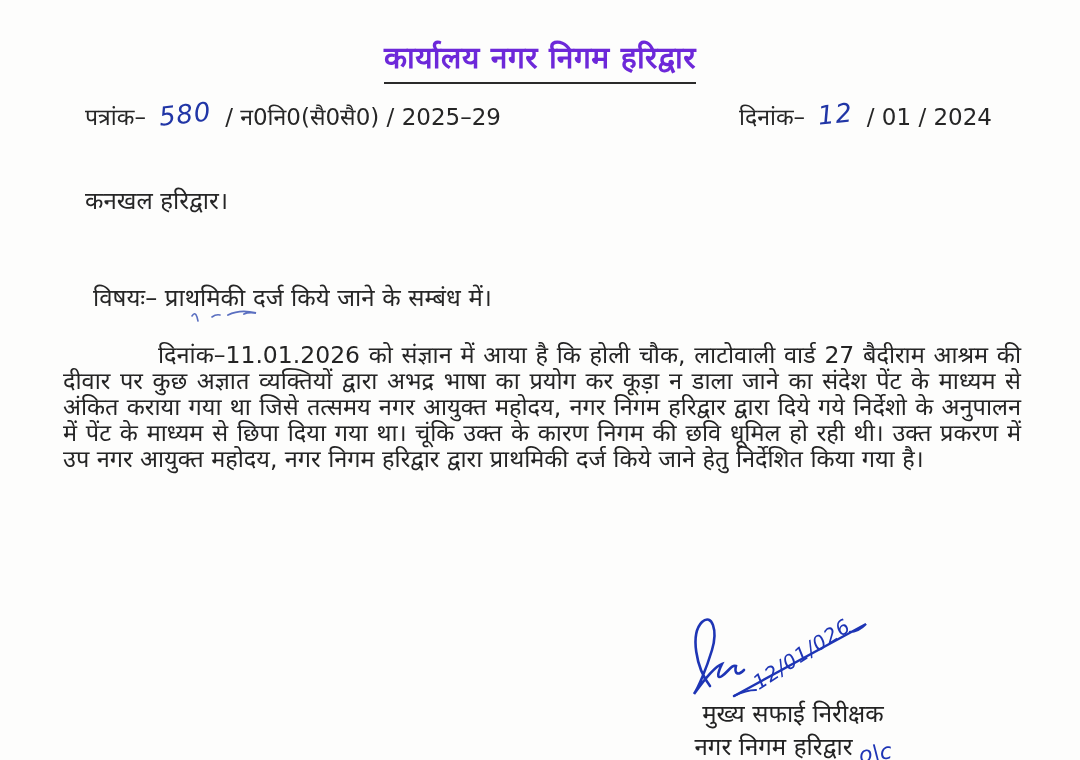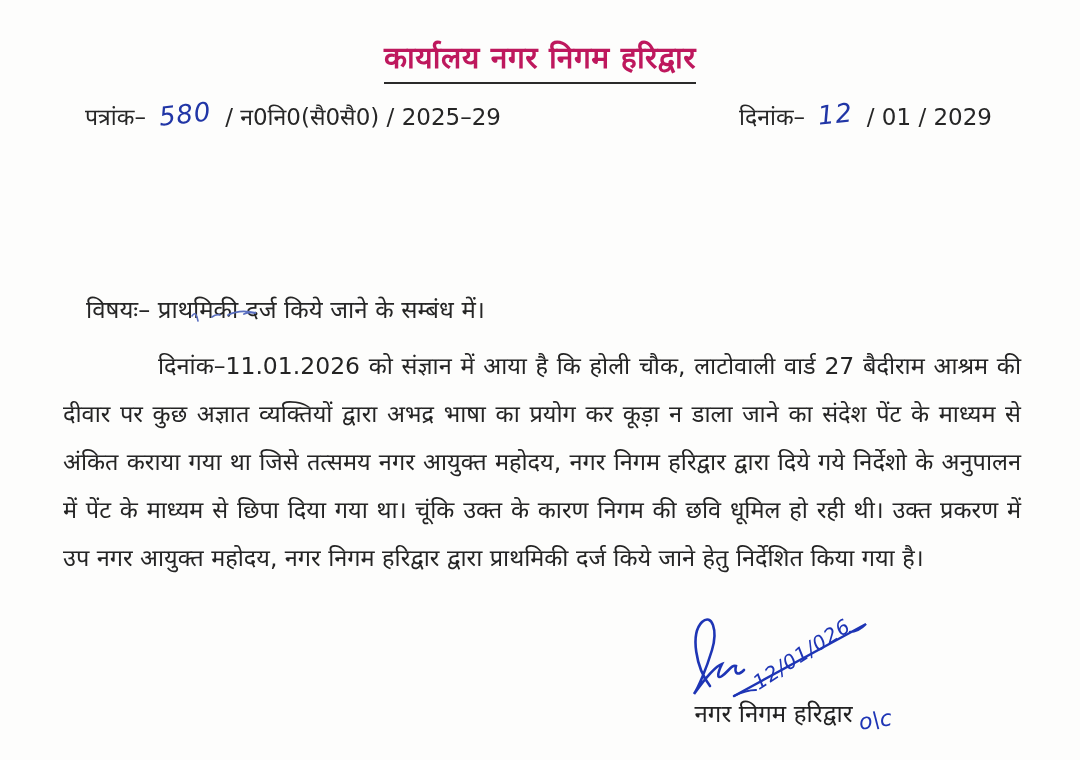--- a/index.html
+++ b/index.html
@@ -21,21 +21,21 @@
     position: absolute;
     top: 36px;
     left: 0;
     width: 100%;
     text-align: center;
   }
   .title {
     display: inline-block;
     font-size: 30px;
     font-weight: bold;
-    color: #be185d;
+    color: #6d28d9;
     letter-spacing: 0.5px;
     border-bottom: 2px solid #2a2a2a;
     padding-bottom: 5px;
   }
   .ref-row {
     position: absolute;
     top: 100px;
     left: 85px;
     right: 88px;
     display: flex;
@@ -56,36 +56,35 @@
   .addressee {
     position: absolute;
     top: 183px;
     left: 85px;
     font-size: 24px;
     line-height: 37px;
   }
   .subject {
     position: absolute;
     top: 280px;
-    left: 86px;
+    left: 93px;
     font-size: 24px;
-    margin-top: 12px;
   }
   .subject-mark {
     position: absolute;
     top: 308px;
     left: 188px;
   }
   .body-text {
     position: absolute;
     top: 342px;
     left: 63px;
     width: 958px;
     font-size: 23.5px;
-    line-height: 48px;
+    line-height: 26px;
     text-align: justify;
     color: #242424;
   }
   .body-text p {
     margin: 0;
     text-indent: 95px;
   }
   .signature-block {
     position: absolute;
     top: 608px;
@@ -134,25 +133,26 @@
 
   <div class="ref-row">
     <span class="ref-left">
       <span>पत्रांक–</span>
       <span class="handwriting">580</span>
       <span>/ न0नि0(सै0सै0) / 2025–29</span>
     </span>
     <span class="ref-right">
       <span>दिनांक–</span>
       <span class="handwriting">12</span>
-      <span>/ 01 / 2029</span>
+      <span>/ 01 / 2024</span>
     </span>
   </div>
 
   <div class="addressee">
+    <div>कनखल हरिद्वार।</div>
   </div>
 
   <div class="subject">विषयः– प्राथमिकी दर्ज किये जाने के सम्बंध में।</div>
 
   <div class="subject-mark">
     <svg width="72" height="16" viewBox="0 0 72 16">
       <path d="M4,8 q3,-5 5,1 l1,4" stroke="#5a6fc0" stroke-width="1.6" fill="none" stroke-linecap="round"></path>
       <path d="M24,9 q4,-3 8,-2" stroke="#5a6fc0" stroke-width="1.6" fill="none" stroke-linecap="round"></path>
       <path d="M40,7 q12,-6 28,-2 q-8,-1 -12,1" stroke="#5a6fc0" stroke-width="1.8" fill="none" stroke-linecap="round"></path>
     </svg>
@@ -164,18 +164,19 @@
 
   <div class="signature-block">
     <div class="sig-art">
       <svg width="310" height="90" viewBox="0 0 310 90">
         <path d="M72,78 C58,60 52,26 64,14 C74,5 80,22 74,42 C68,62 60,80 56,86 C66,72 78,58 84,56 C80,64 78,72 84,68 C90,64 94,56 98,58 C96,66 100,68 106,62" stroke="#1e35b5" stroke-width="2.6" fill="none" stroke-linecap="round"></path>
         <path d="M96,88 L228,16 C222,22 216,24 212,24" stroke="#1e35b5" stroke-width="2.4" fill="none" stroke-linecap="round"></path>
         <path d="M96,88 C104,84 112,82 118,82" stroke="#1e35b5" stroke-width="2.2" fill="none" stroke-linecap="round"></path>
       </svg>
       <span class="sig-date">12/01/026</span>
     </div>
+    <div class="sig-line">मुख्य सफाई निरीक्षक</div>
     <div class="sig-line">
       <span>नगर निगम हरिद्वार</span><span class="sig-org-mark">o\c</span>
     </div>
   </div>
 
 </div>
 
 </body></html>

